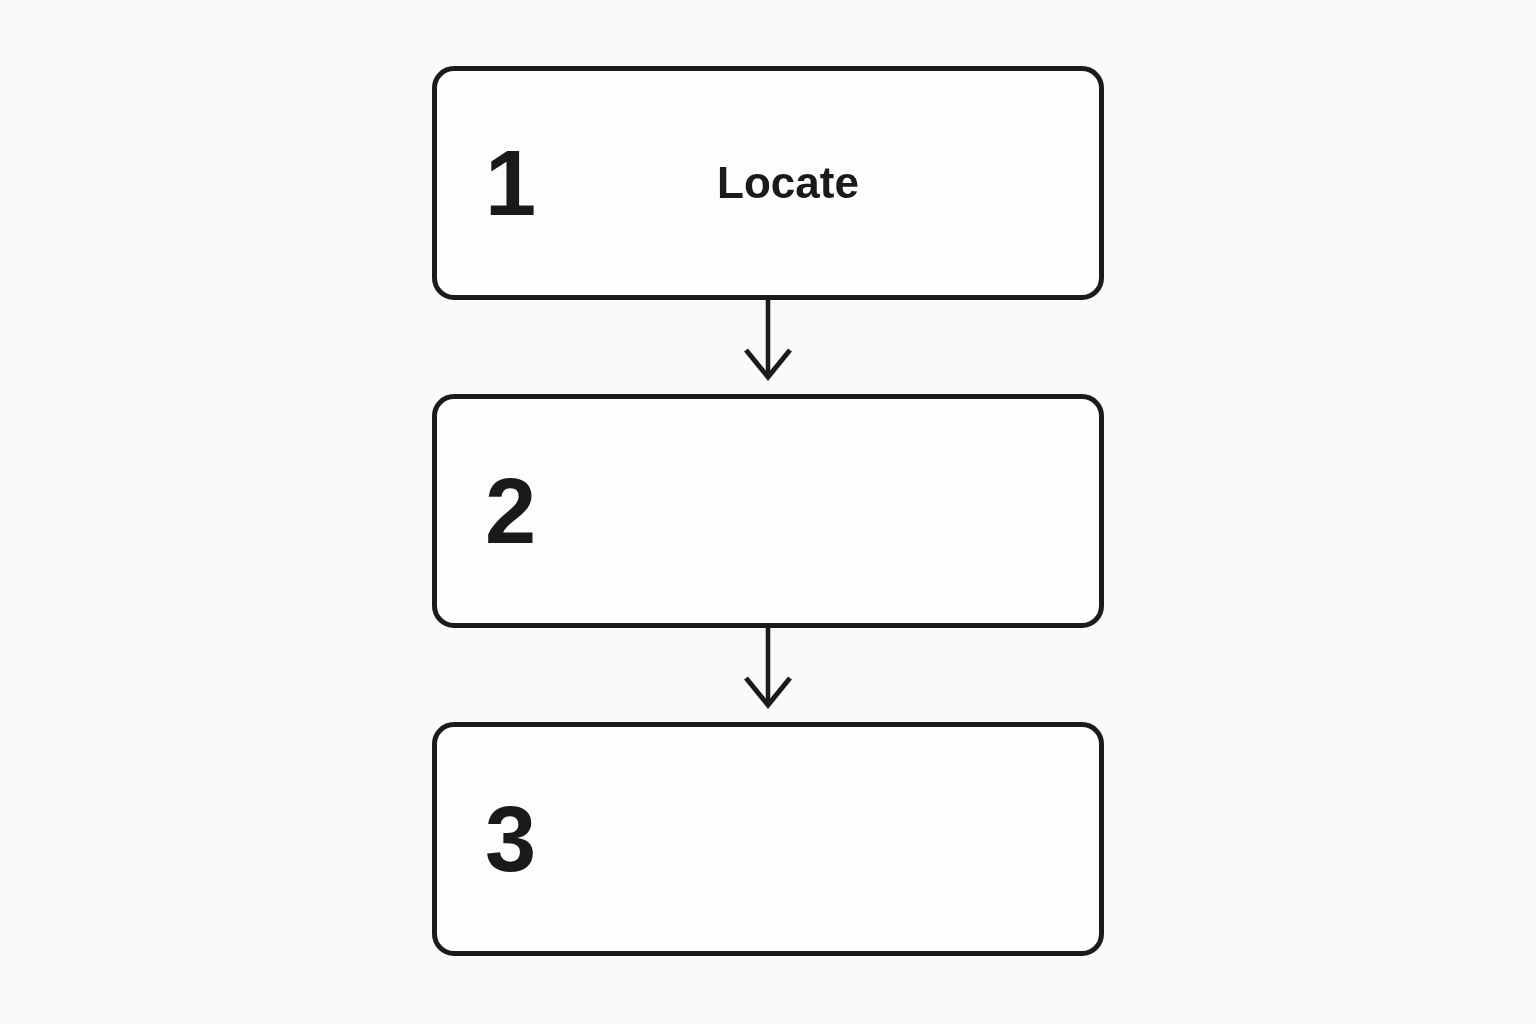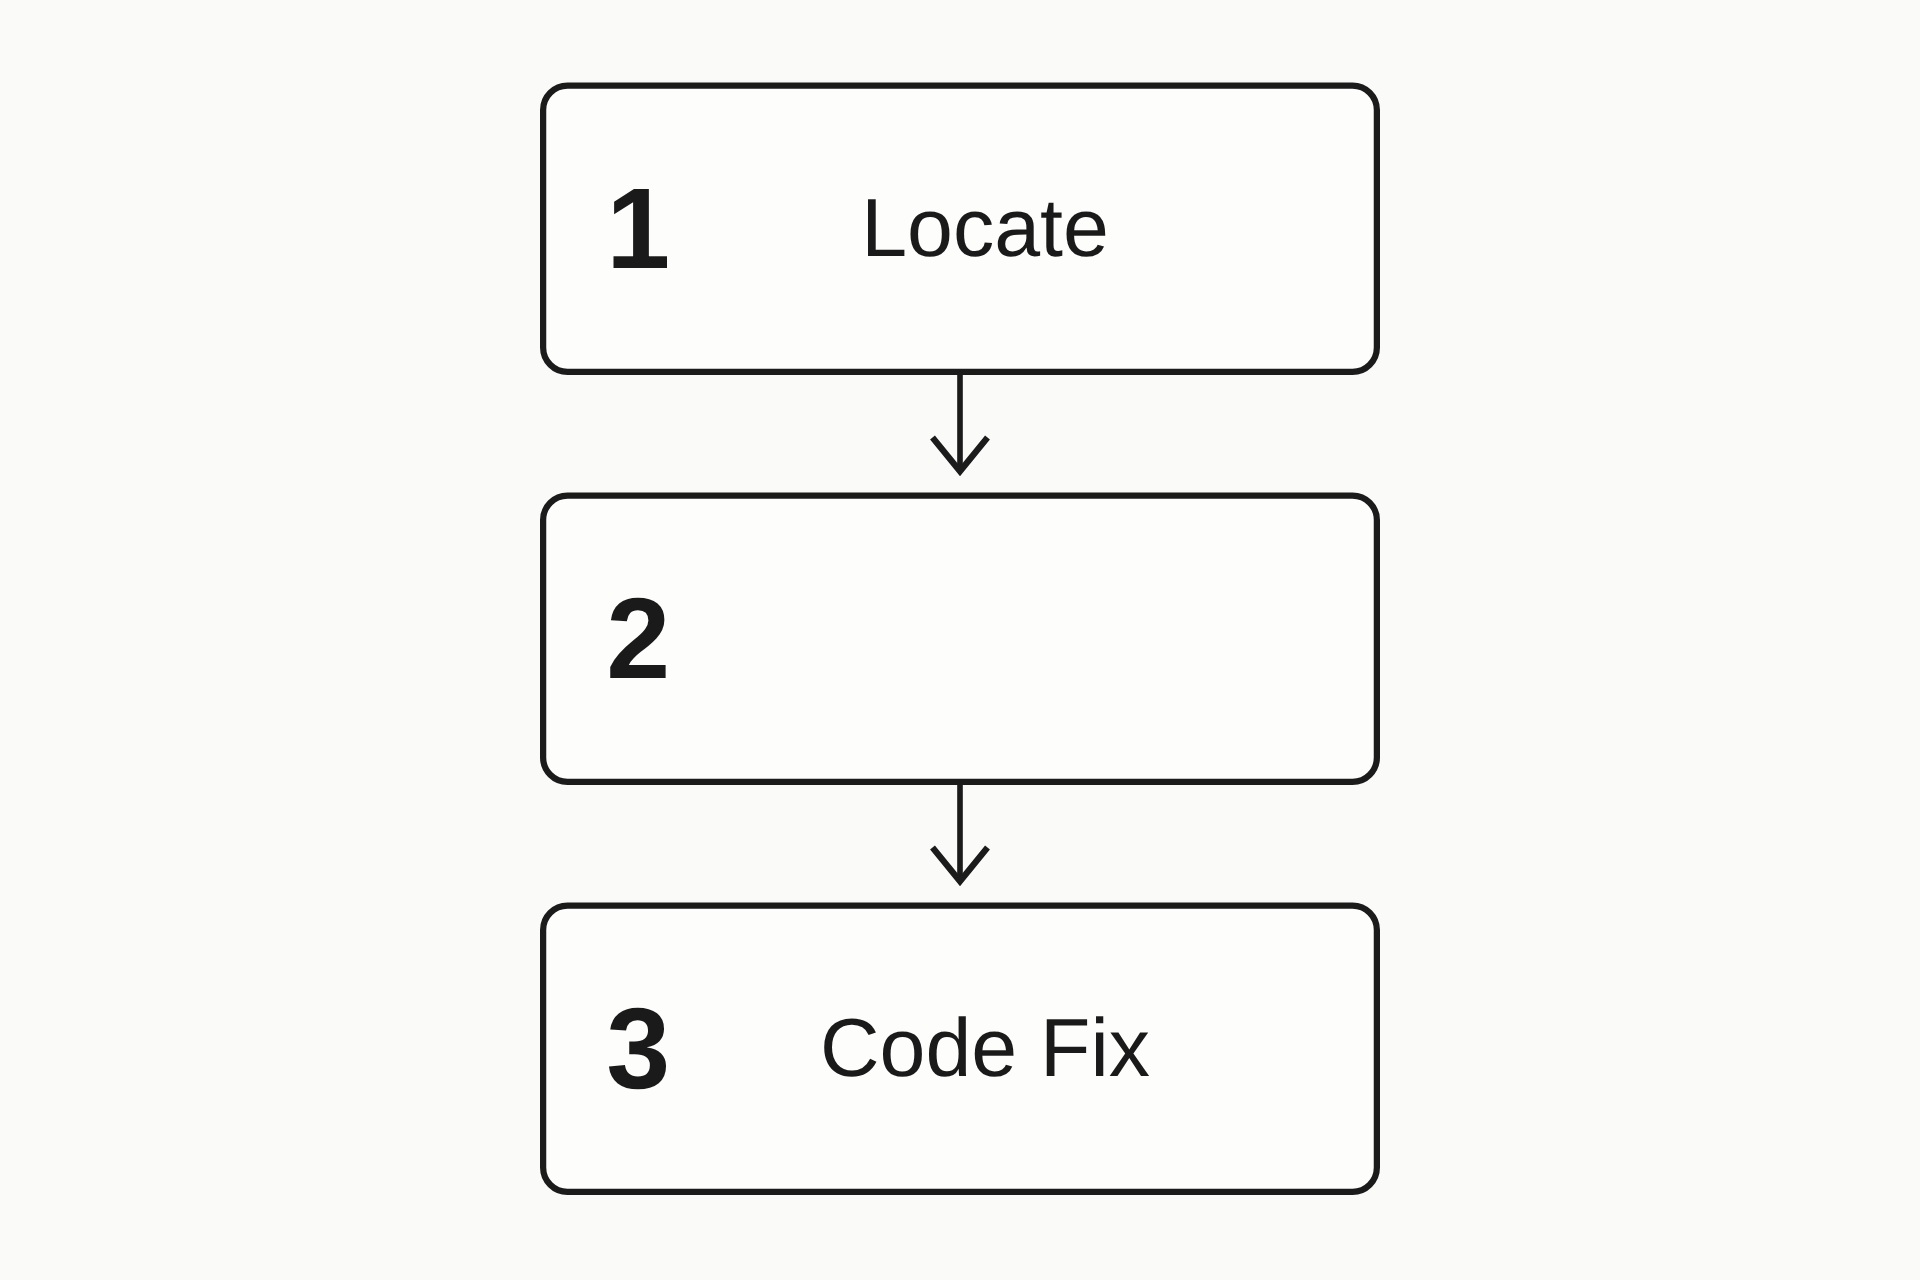--- a/index.html
+++ b/index.html
@@ -45,22 +45,22 @@
     position: absolute;
     top: 0;
     bottom: 0;
     left: 40px;
     right: 0;
     display: flex;
     flex-direction: column;
     align-items: center;
     justify-content: center;
     text-align: center;
-    font-size: 66px;
-    font-weight: 400;
+    font-size: 44px;
+    font-weight: 700;
     color: #1a1a1a;
     line-height: 1.24;
   }
   .arrow {
     flex: 0 0 auto;
     width: 64px;
     height: 94px;
     display: block;
   }
   .arrow svg {
@@ -97,17 +97,16 @@
   <div class="arrow">
     <svg viewBox="0 0 64 94" xmlns="http://www.w3.org/2000/svg">
       <line x1="32" y1="0" x2="32" y2="74" stroke="#1b1b1b" stroke-width="4.5"></line>
       <polyline points="10,50 32,77 54,50" fill="none" stroke="#1b1b1b" stroke-width="5"></polyline>
     </svg>
   </div>
 
   <div class="step-box">
     <div class="step-number">3</div>
     <div class="step-title">
-      <span>Code Fix</span>
     </div>
   </div>
 
 </div>
 
 </body></html>

